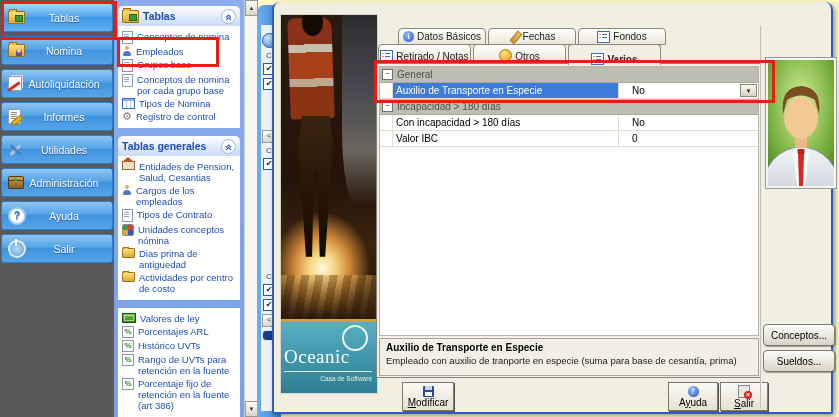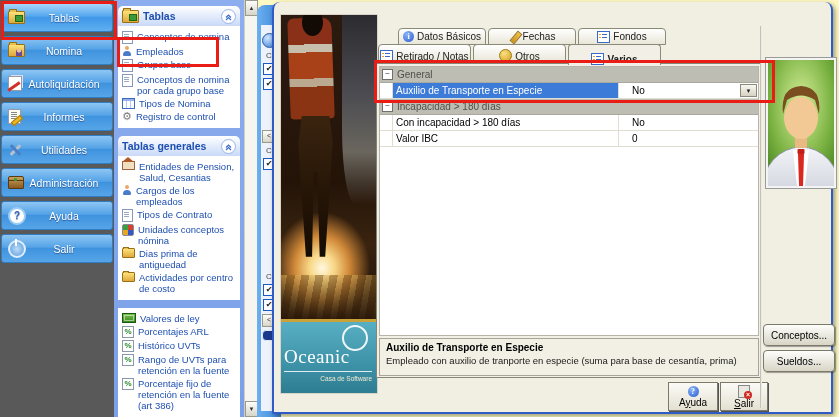--- a/index.html
+++ b/index.html
@@ -450,20 +450,24 @@
             </div>
         </div>
 
         <div class="descbox">
           <div class="desc-t" data-bind="dialog.description.title">Auxilio de Transporte en Especie</div>
           <div class="desc-x" data-bind="dialog.description.text">Empleado con auxilio de tranporte en especie (suma para base de cesantía, prima)</div>
         </div>
       </div>
     </div>
 
+    <div class="fbtn btn-modificar">
+      <span class="ic floppy"></span>
+      <span><span data-bind="dialog.buttons.modificar.pre"></span><span class="key" data-bind="dialog.buttons.modificar.key">M</span><span data-bind="dialog.buttons.modificar.rest">odificar</span></span>
+    </div>
     <div class="fbtn btn-ayuda">
       <span class="ic info"><span data-bind="glyphs.help_q">?</span></span>
       <span><span data-bind="dialog.buttons.ayuda.pre">A</span><span class="key" data-bind="dialog.buttons.ayuda.key">y</span><span data-bind="dialog.buttons.ayuda.rest">uda</span></span>
     </div>
     <div class="fbtn btn-salir">
       <span class="ic exit"></span>
       <span><span data-bind="dialog.buttons.salir.pre"></span><span class="key" data-bind="dialog.buttons.salir.key">S</span><span data-bind="dialog.buttons.salir.rest">alir</span></span>
     </div>
 
     <div class="vline"></div>

